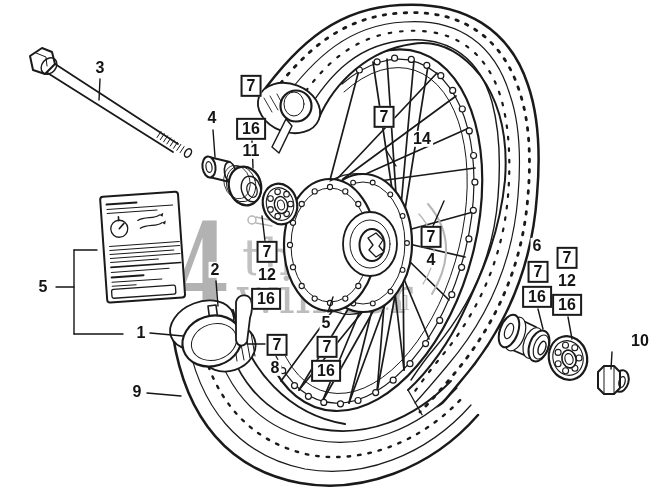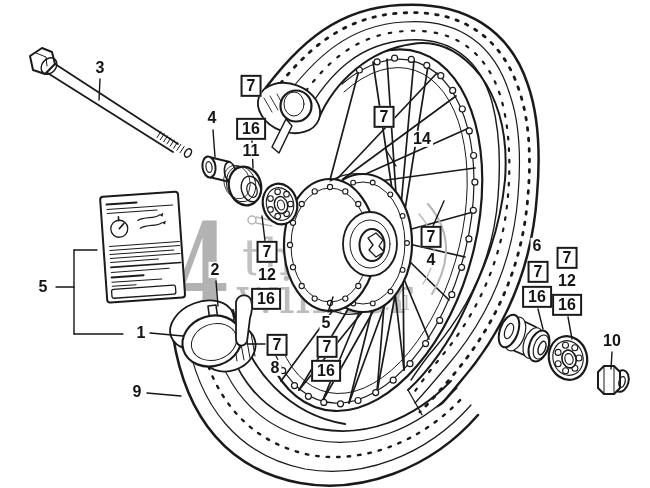--- a/index.html
+++ b/index.html
@@ -349,19 +349,19 @@
       <div class="callout boxed" style="left: 327px; top: 347px;">7</div>
       <div class="callout boxed" style="left: 326px; top: 371px;">16</div>
       <div class="callout boxed" style="left: 277px; top: 345px;">7</div>
       <div class="callout" style="left: 275px; top: 368px;">8</div>
       <div class="callout" style="left: 537px; top: 246px;">6</div>
       <div class="callout boxed" style="left: 538px; top: 272px;">7</div>
       <div class="callout boxed" style="left: 537px; top: 297px;">16</div>
       <div class="callout boxed" style="left: 567px; top: 258px;">7</div>
       <div class="callout" style="left: 567px; top: 281px;">12</div>
       <div class="callout boxed" style="left: 567px; top: 305px;">16</div>
-      <div class="callout" style="left: 612px; top: 341px;">10</div>
+      <div class="callout" style="left: 640px; top: 341px;">10</div>
       <div class="callout" style="left: 43px; top: 287px;">5</div>
       <div class="callout" style="left: 141px; top: 333px;">1</div>
       <div class="callout" style="left: 215px; top: 270px;">2</div>
       <div class="callout" style="left: 137px; top: 392px;">9</div>
     </div>
 </div>
 
 </body></html>

